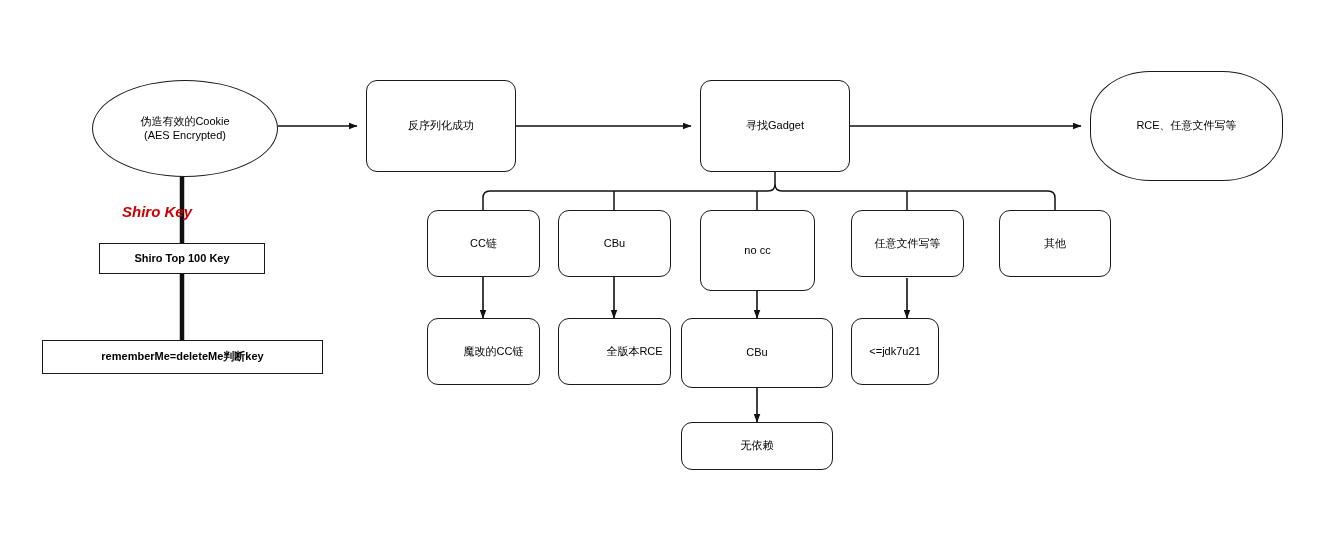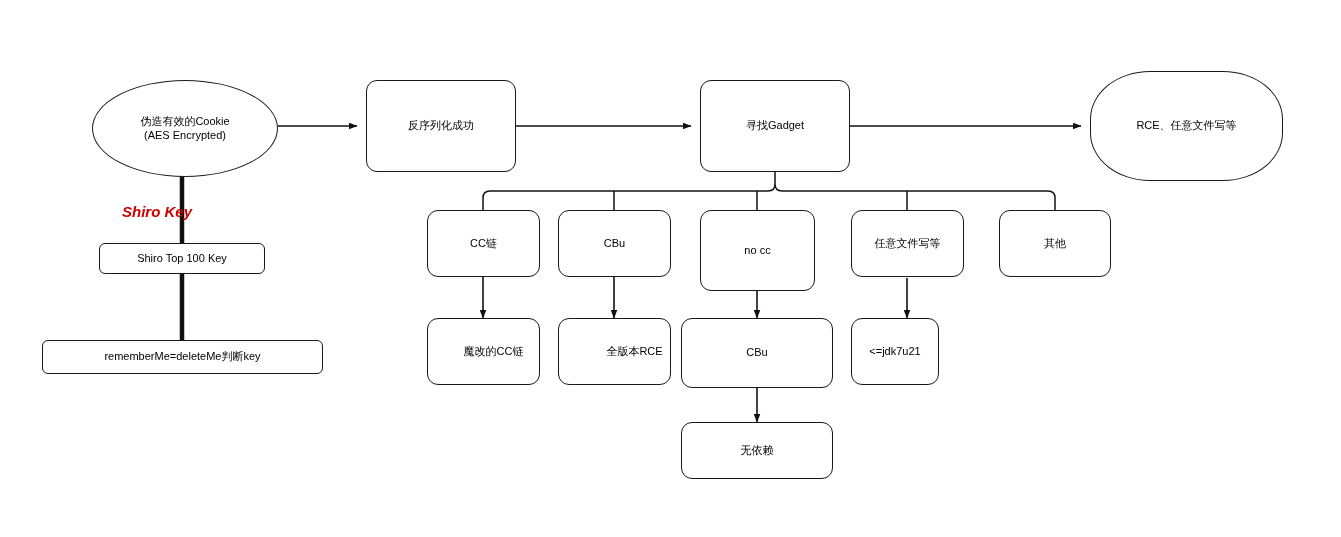--- a/index.html
+++ b/index.html
@@ -34,21 +34,21 @@
     text-align: center;
     background: #ffffff;
     border: 1.6px solid #1a1a1a;
     color: #000000;
     font-size: 11px;
     line-height: 1.25;
     white-space: pre-line;
     z-index: 2;
   }
   .node.rounded { border-radius: 11px; }
-  .node.sharp   { border-radius: 6px; border-width: 1.4px; }
+  .node.sharp   { border-radius: 0; border-width: 1.4px; font-weight: bold; }
   .node.ellipse { border-radius: 50%; }
   .node.stadium { border-radius: 60px / 48px; }
   .label-free {
     position: absolute;
     z-index: 3;
     font-style: italic;
     font-weight: bold;
     font-size: 15px;
     color: #cc0000;
     white-space: nowrap;
@@ -97,19 +97,19 @@
       <div class="node sharp" style="left: 42px; top: 340px; width: 281px; height: 34px;">rememberMe=deleteMe判断key</div>
       <div class="node rounded" style="left: 427px; top: 210px; width: 113px; height: 67px;">CC链</div>
       <div class="node rounded" style="left: 558px; top: 210px; width: 113px; height: 67px;">CBu</div>
       <div class="node rounded" style="left: 700px; top: 210px; width: 115px; height: 81px;">no cc</div>
       <div class="node rounded" style="left: 851px; top: 210px; width: 113px; height: 67px;">任意文件写等</div>
       <div class="node rounded" style="left: 999px; top: 210px; width: 112px; height: 67px;">其他</div>
       <div class="node rounded" style="left: 427px; top: 318px; width: 113px; height: 67px; padding-left: 20px;">魔改的CC链</div>
       <div class="node rounded" style="left: 558px; top: 318px; width: 113px; height: 67px; padding-left: 40px;">全版本RCE</div>
       <div class="node rounded" style="left: 681px; top: 318px; width: 152px; height: 70px;">CBu</div>
       <div class="node rounded" style="left: 851px; top: 318px; width: 88px; height: 67px; text-align: center;">&lt;=jdk7u21</div>
-      <div class="node rounded" style="left: 681px; top: 422px; width: 152px; height: 57px;">无依赖</div>
+      <div class="node rounded" style="left: 681px; top: 422px; width: 152px; height: 48px;">无依赖</div>
     </div>
   <div id="labels">
       <div class="label-free" style="left: 89px; top: 203px; color: rgb(204, 0, 0); margin-left: 33px;">Shiro Key</div>
     </div>
 
 </div>
 
 </body></html>

